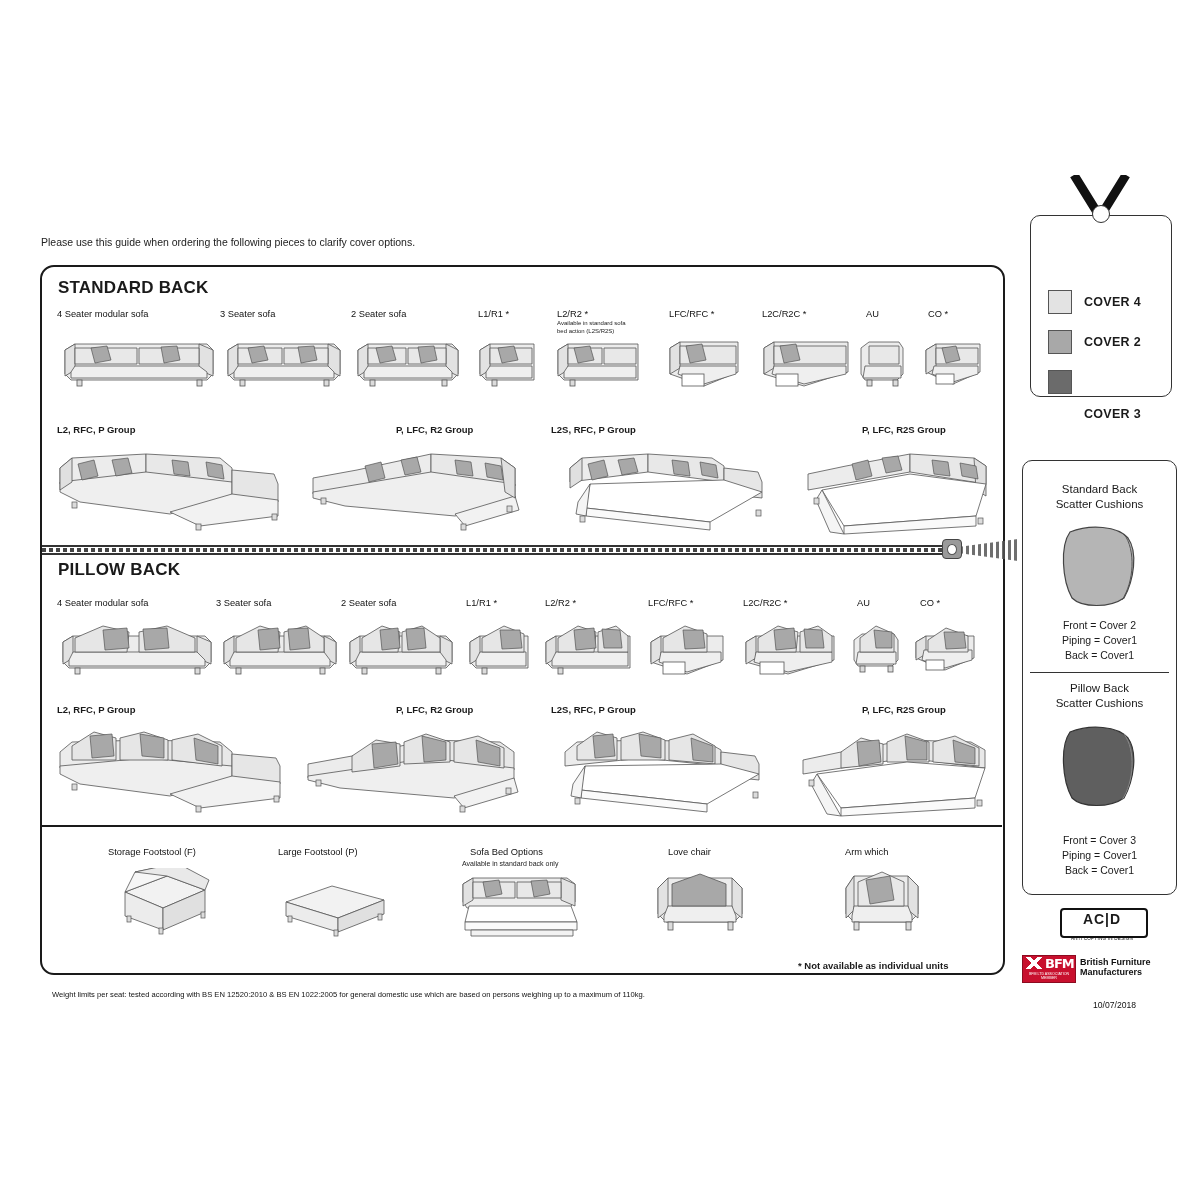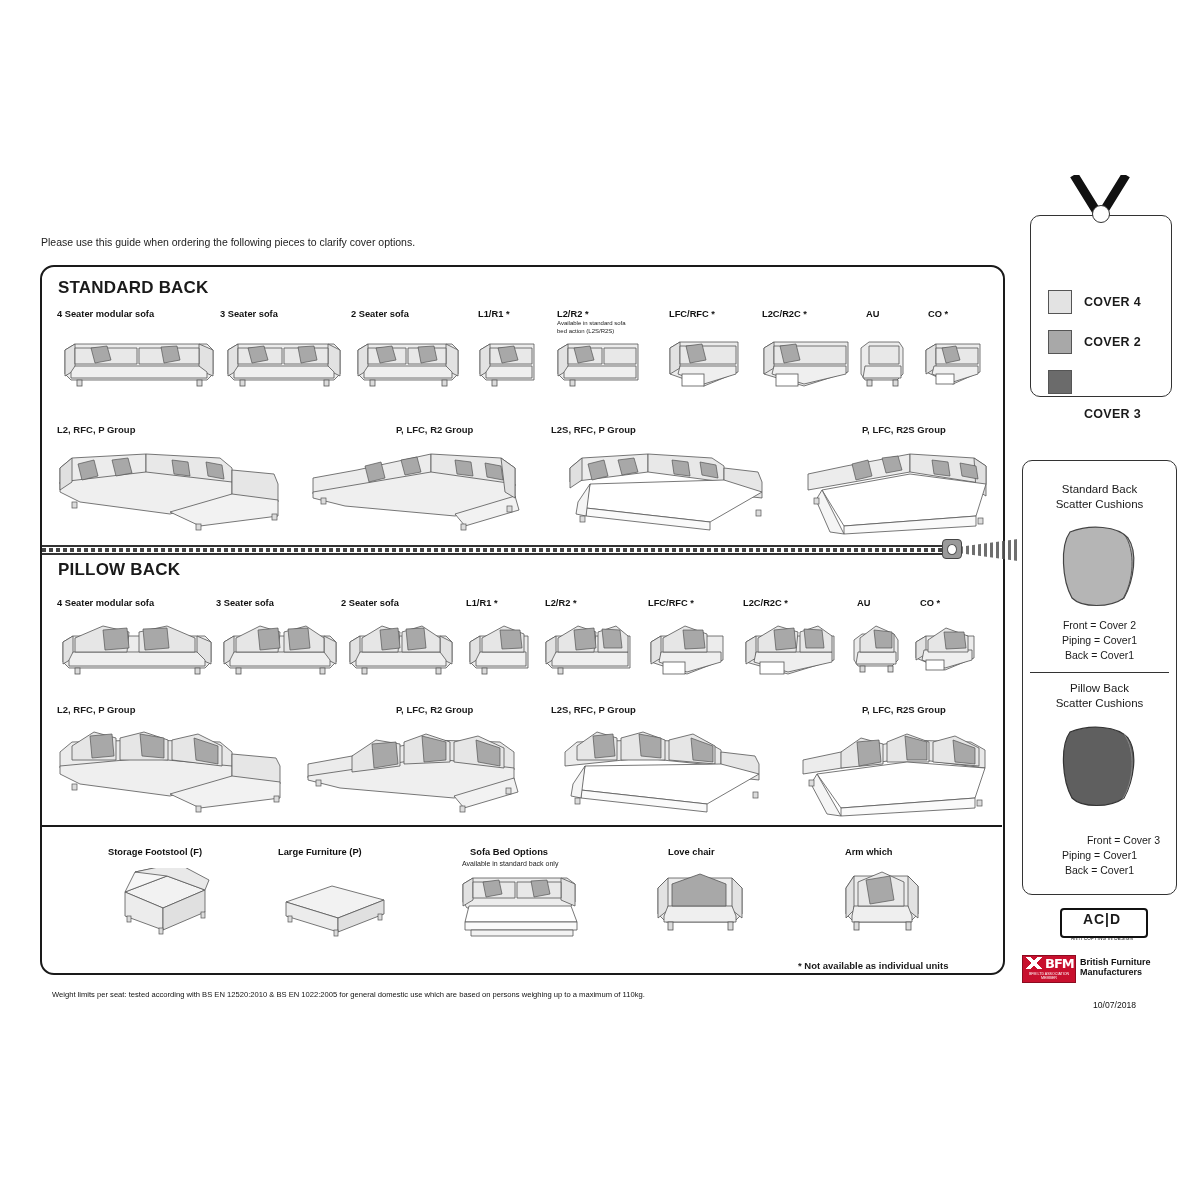--- a/index.html
+++ b/index.html
@@ -28,21 +28,21 @@
   .main-panel{
     position:absolute;left:40px;top:265px;width:965px;height:710px;
     border:2px solid #1a1a1a;border-radius:14px;background:#fff;
     box-sizing:border-box;
   }
   .section-head{
     position:absolute;font-size:17px;font-weight:bold;letter-spacing:0.2px;
   }
 
   .rowlabel{
-    position:absolute;font-size:9.3px;font-weight:bold;color:#111;
+    position:absolute;font-size:9.3px;font-weight:normal;color:#111;
     white-space:nowrap;
   }
   .tiny{
     position:absolute;font-size:6px;color:#222;line-height:7.5px;white-space:nowrap;
   }
   .grouplabel{
     position:absolute;font-size:9.5px;font-weight:bold;white-space:nowrap;
   }
 
   
@@ -741,21 +741,21 @@
       <g fill="#dcdcdc" stroke="#555" stroke-width="0.7">
         <rect x="14" y="62" width="5" height="6"></rect>
           <rect x="182" y="82" width="5" height="6"></rect>
       </g>
     </svg>
   </div>
 
   <div class="inner-divider"></div>
 
   <div class="rowlabel" style="left:108px;top:847px;">Storage Footstool (F)</div>
-  <div class="rowlabel" style="left:278px;top:847px;">Large Furniture (P)</div>
+  <div class="rowlabel" style="left:278px;top:847px;">Large Footstool (P)</div>
   <div class="rowlabel" style="left:470px;top:847px;">Sofa Bed Options</div>
   <div class="tiny" style="left:462px;top:860px;font-size:7px;">Available in standard back only</div>
   <div class="rowlabel" style="left:668px;top:847px;">Love chair</div>
   <div class="rowlabel" style="left:845px;top:847px;">Arm which</div>
 
   <div class="fig" style="left:105px;top:868px;">
     <svg width="110" height="75" viewBox="0 0 110 75">
       <g fill="#ececec" stroke="#555" stroke-width="0.8">
         <path d="M20 24 L62 8 L100 22 L58 40 Z" fill="#f2f2f2"></path>
         <path d="M20 24 L58 40 L58 62 L20 48 Z"></path>
@@ -878,21 +878,21 @@
   <div class="cp-title" style="left:1022px;top:681px;">Pillow Back</div>
   <div class="cp-title" style="left:1022px;top:696px;">Scatter Cushions</div>
 
   <div class="fig" style="left:1052px;top:722px;">
     <svg width="96" height="90" viewBox="0 0 96 90">
       <path d="M18 10 C38 2, 66 4, 76 16 C86 30, 82 58, 72 76 C58 86, 30 86, 20 76 C10 58, 8 24, 18 10 Z" fill="#5f5f5f" stroke="#333" stroke-width="1.2"></path>
       <path d="M72 12 C84 28, 82 60, 70 78" fill="none" stroke="#888" stroke-width="1"></path>
     </svg>
   </div>
 
-  <div class="cp-spec" style="left:1046px;top:833px;">Front = Cover 3</div>
+  <div class="cp-spec" style="left:1022px;top:833px;">Front = Cover 3</div>
   <div class="cp-spec" style="left:1022px;top:848px;">Piping = Cover1</div>
   <div class="cp-spec" style="left:1022px;top:863px;">Back = Cover1</div>
 
   <div class="acid"></div>
   <div class="acid-text">AC|D</div>
   <div class="acid-sub">ANTI COPYING IN DESIGN</div>
 
   <div class="bfm"></div>
   <div class="bfm-flag"></div>
   <div class="bfm-letters">BFM</div>

